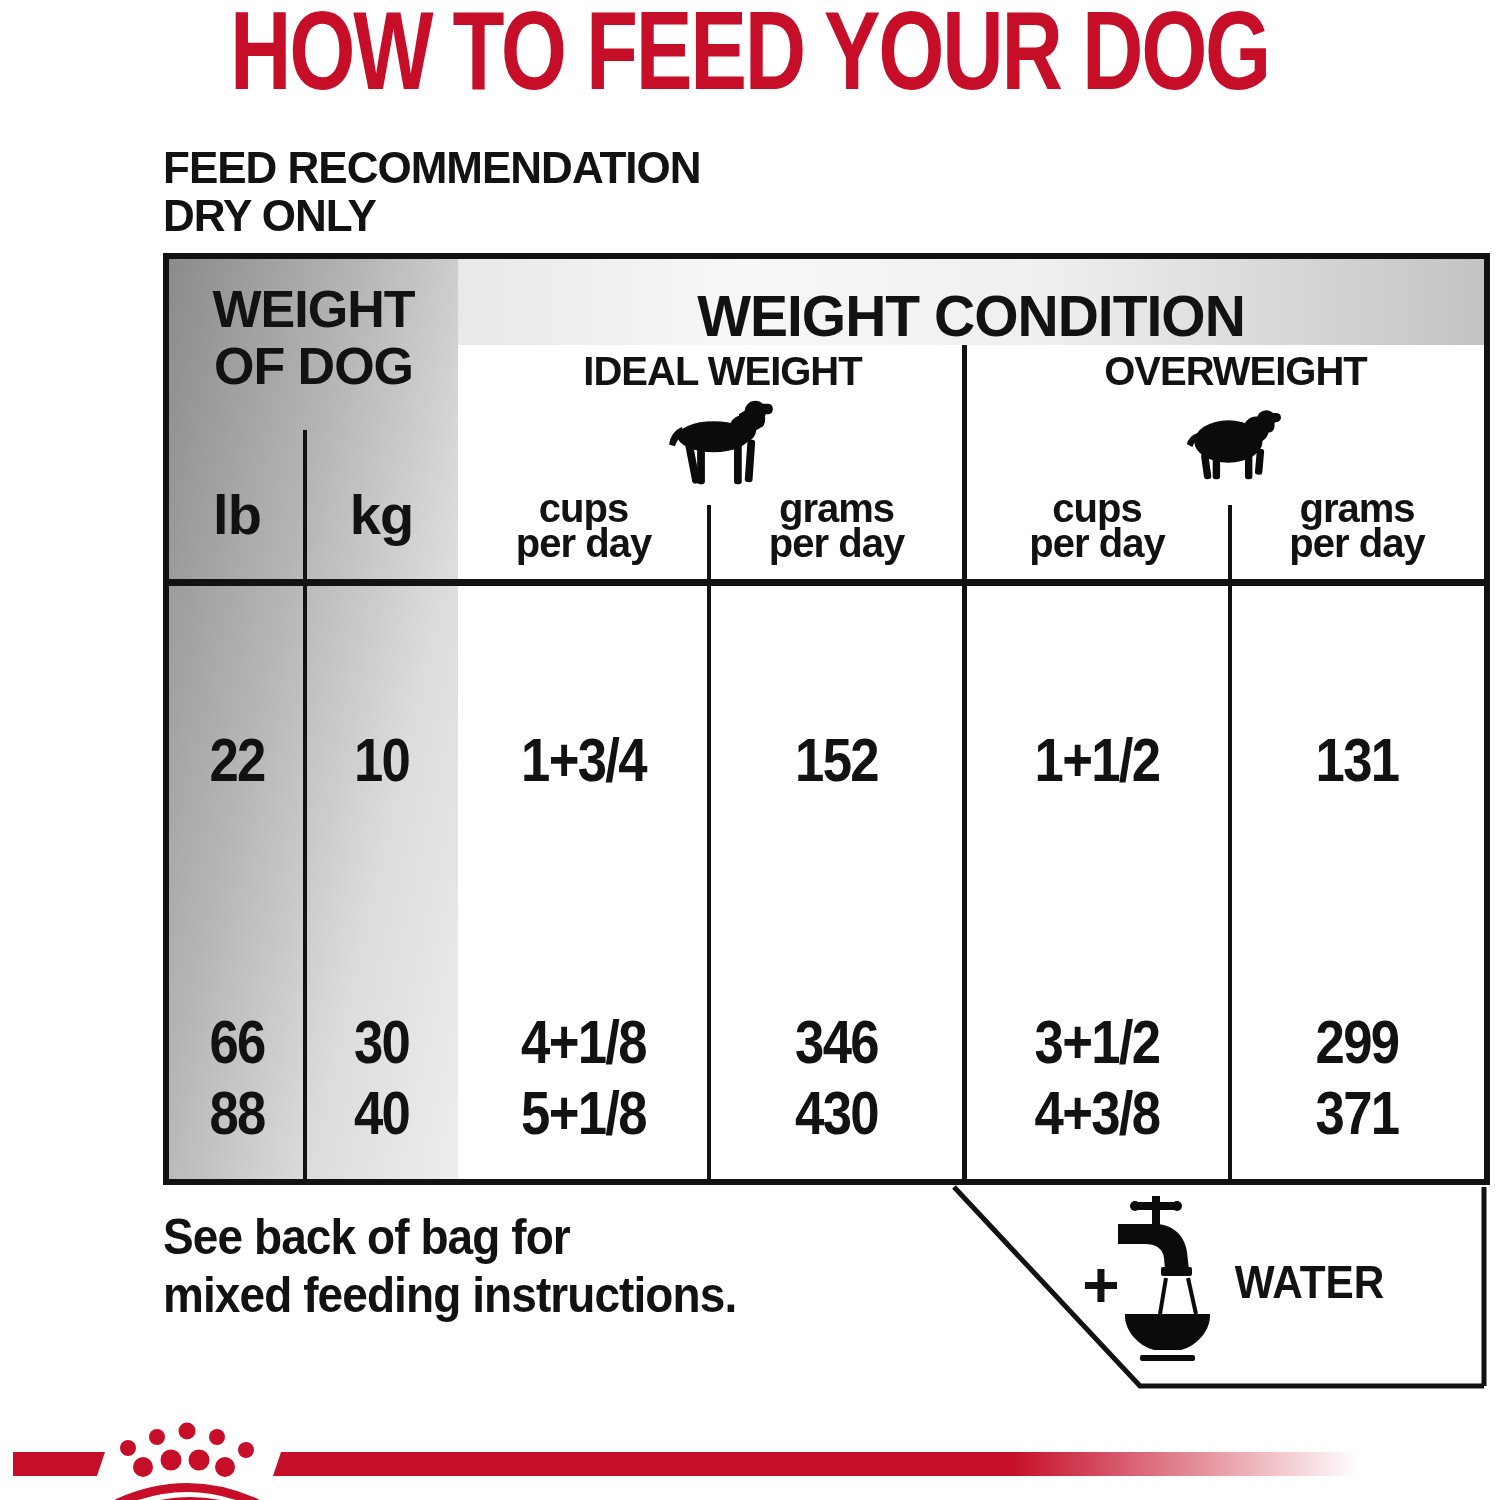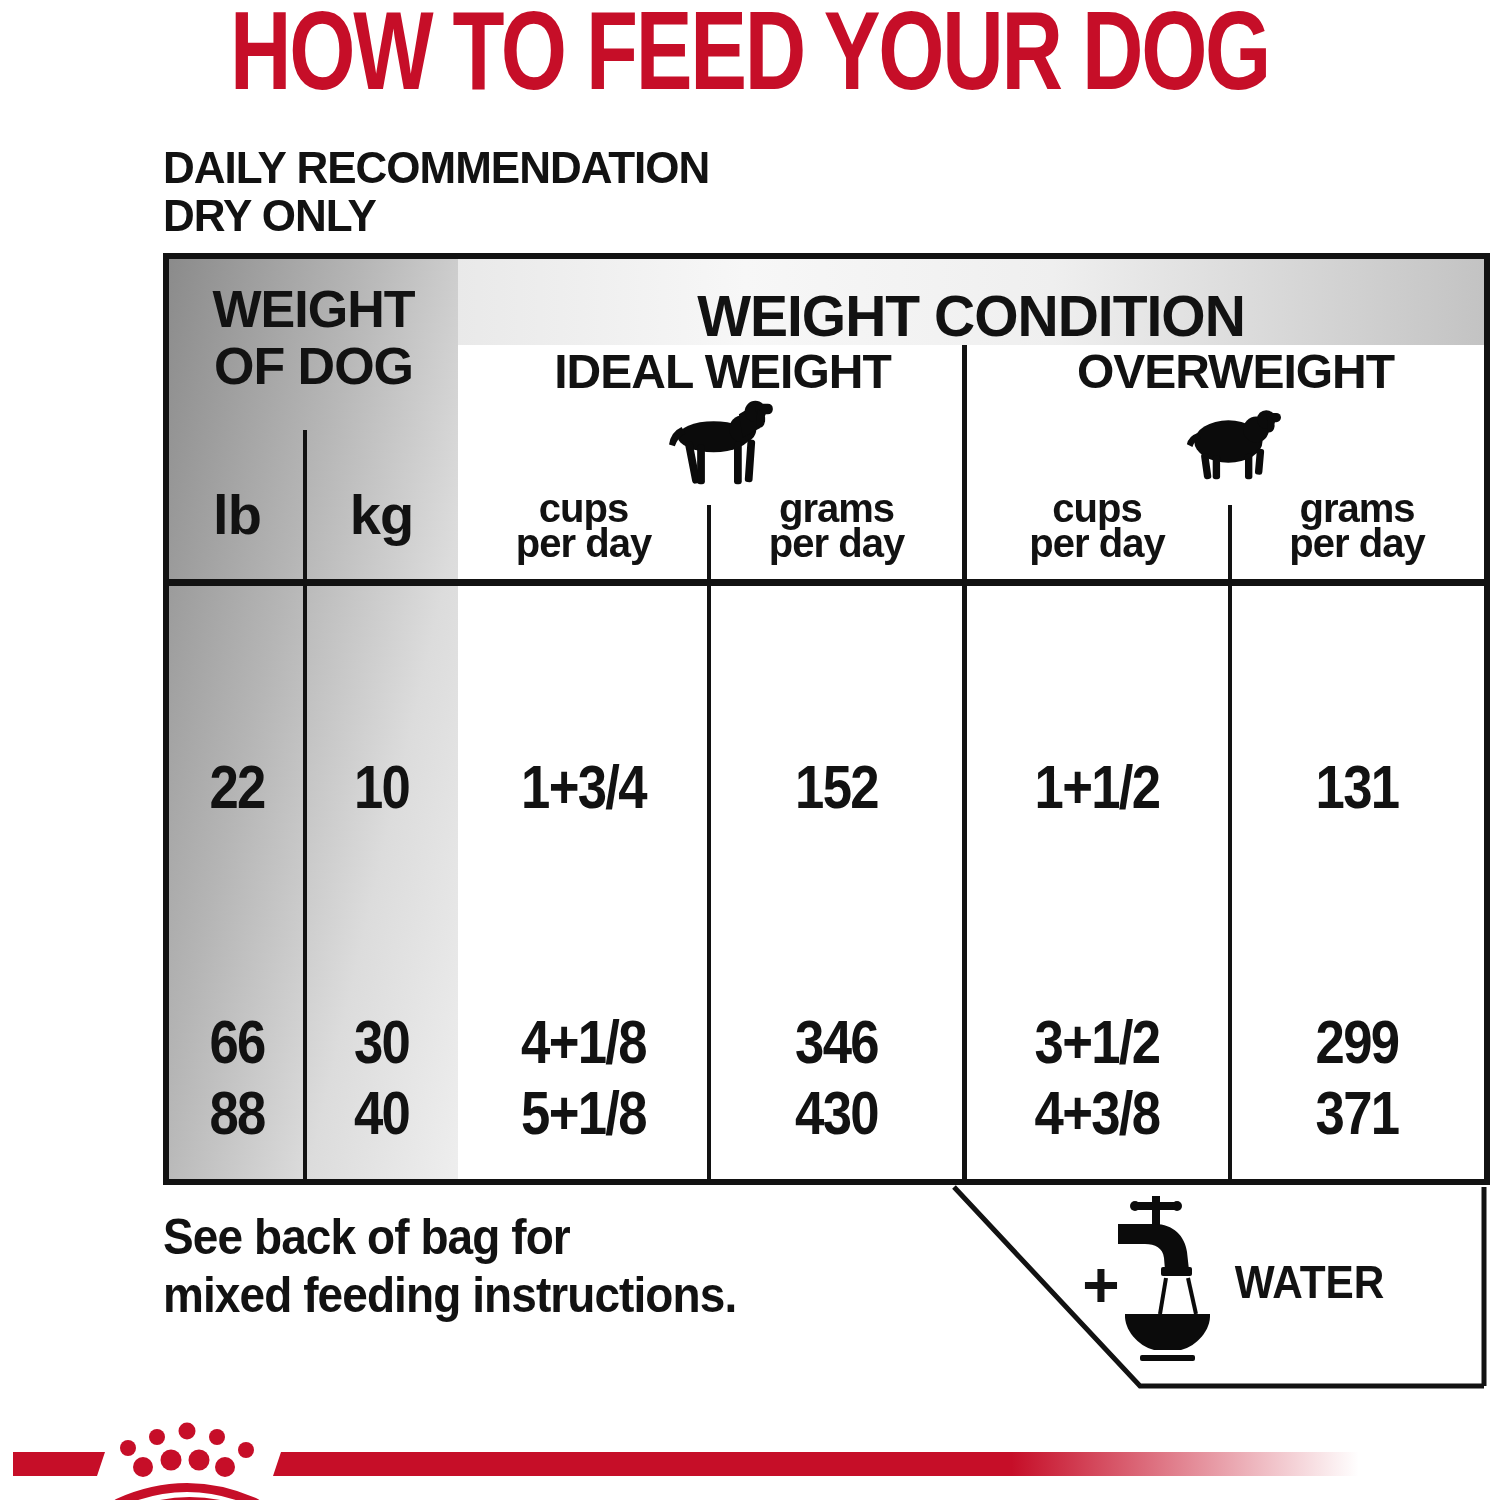--- a/index.html
+++ b/index.html
@@ -16,21 +16,21 @@
   .subtitle{left:163px;top:144px;font-size:44px;line-height:48px;letter-spacing:-1px;}
   .calorie{right:12px;top:174px;font-size:30px;line-height:35px;text-align:right;letter-spacing:-0.5px;}
 
   
   .ftable{left:163px;top:253px;width:1327px;height:932px;border:6px solid #121212;box-sizing:border-box;background:#fff;}
   .ftable .abs{box-sizing:border-box;}
   .col-shade{left:0;top:0;width:289px;height:920px;background:linear-gradient(103deg,#8b8b8b 0%,#b5b5b5 38%,#dcdcdc 70%,#eeeeee 100%);}
   .banner{left:289px;top:0;width:1026px;height:86px;background:linear-gradient(to right,#e9e9e9 0%,#f7f7f7 28%,#efefef 58%,#d2d2d2 86%,#c3c3c3 100%);}
   .banner-label{left:289px;top:0;width:1026px;height:82px;display:flex;align-items:center;justify-content:center;font-size:57px;letter-spacing:-1px;margin-top:16px;}
   .wod{left:0;top:22px;width:289px;text-align:center;font-size:52px;line-height:57px;letter-spacing:-1px;}
-  .cond-label{top:90px;height:44px;display:flex;align-items:center;justify-content:center;font-size:48px;letter-spacing:-1px;padding-left:23px;}
+  .cond-label{top:90px;height:44px;display:flex;align-items:center;justify-content:center;font-size:40px;letter-spacing:-1px;padding-left:23px;}
   .ideal-l{left:289px;width:506px;}
   .over-l{left:795px;width:520px;}
   .units{top:228px;font-size:56px;line-height:56px;text-align:center;letter-spacing:-1px;}
   .u-lb{left:0;width:136px;}
   .u-kg{left:136px;width:153px;}
   .colhead{top:232px;font-size:40px;line-height:35px;text-align:center;letter-spacing:-1px;}
   .ch-ic{left:289px;width:251px;}
   .ch-ig{left:540px;width:255px;}
   .ch-oc{left:795px;width:266px;}
   .ch-og{left:1061px;width:254px;}
@@ -61,21 +61,21 @@
 </head>
 <body>
 
 <div class="canvas" style="--red:#c60e28;">
 
   <div class="abs title">
     <span>HOW TO FEED YOUR DOG</span>
   </div>
 
   <div class="abs subtitle">
-    <div>DAILY RECOMMENDATION</div>
+    <div>FEED RECOMMENDATION</div>
     <div>DRY ONLY</div>
   </div>
 
   <div class="abs ftable">
     <div class="abs col-shade"></div>
     <div class="abs banner"></div>
     <div class="abs banner-label">WEIGHT CONDITION</div>
 
     <div class="abs wod">
       <div>WEIGHT</div>
@@ -134,21 +134,21 @@
       <div>grams</div>
       <div>per day</div>
     </div>
 
     <div class="abs vline v-lbkg"></div>
     <div class="abs vline v-ic-ig"></div>
     <div class="abs vline v-mid"></div>
     <div class="abs vline v-oc-og"></div>
     <div class="abs hsep"></div>
 
-    <div class="abs row" style="top:467px;">
+    <div class="abs row" style="top:440px;">
       <div class="cell c-lb">22</div>
       <div class="cell c-kg">10</div>
       <div class="cell c-ic">1+3/4</div>
       <div class="cell c-ig">152</div>
       <div class="cell c-oc">1+1/2</div>
       <div class="cell c-og">131</div>
     </div>
     <div class="abs row" style="top:722px;">
       <div class="cell c-lb">66</div>
       <div class="cell c-kg">30</div>

